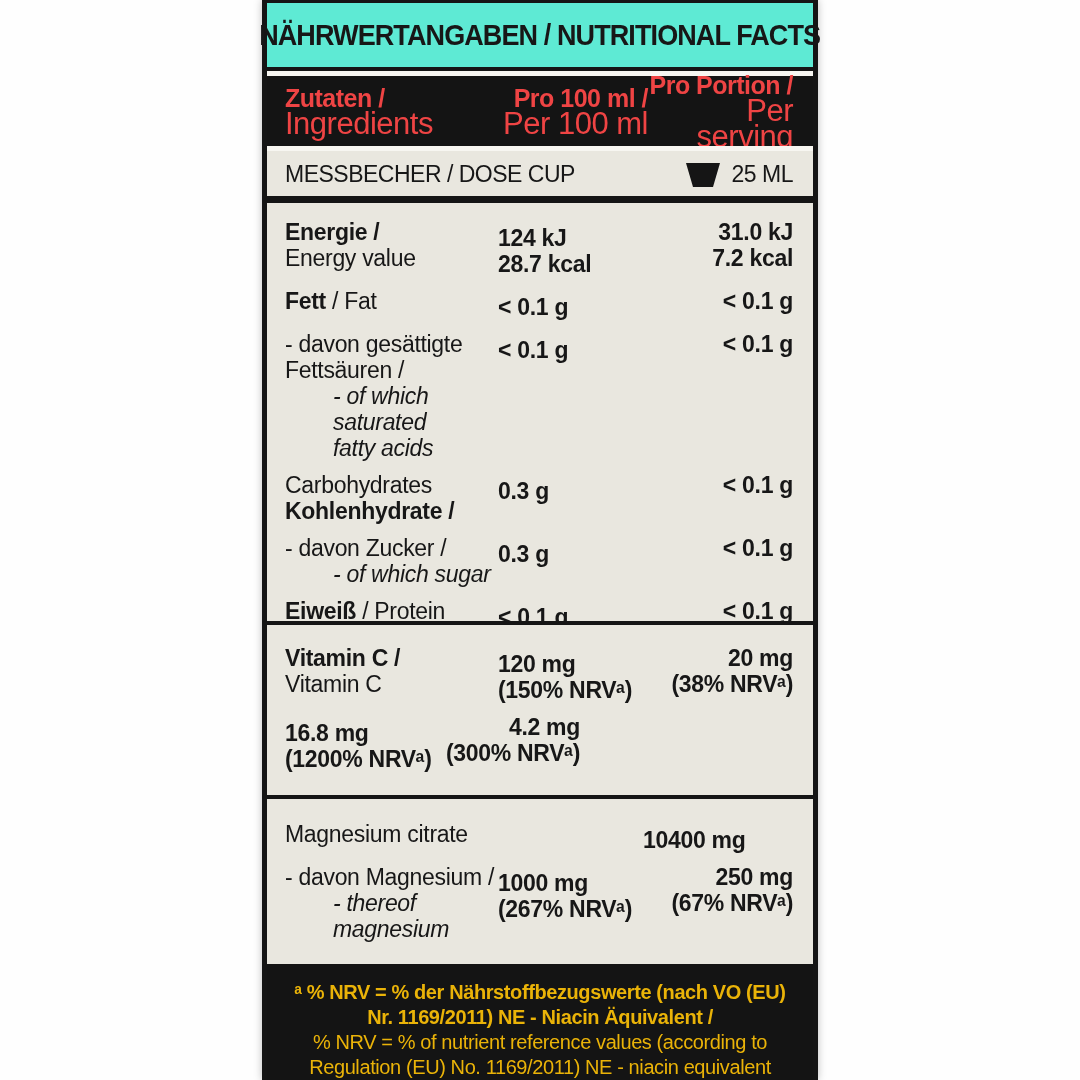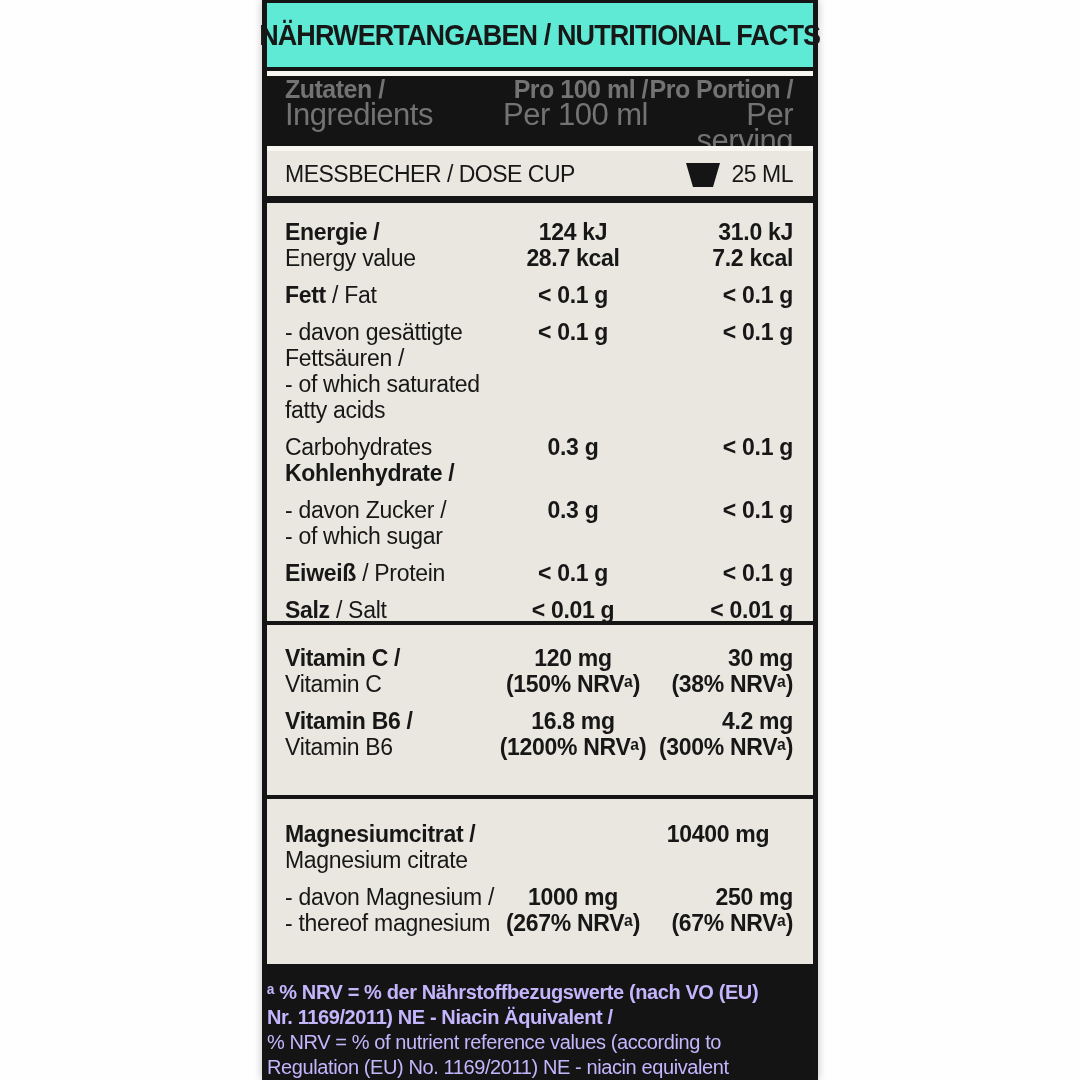--- a/index.html
+++ b/index.html
@@ -21,22 +21,22 @@
   .title-block{
     background:#5eead4;height:64px;display:flex;align-items:center;justify-content:center;
     border-bottom:4px solid #151515;
   }
   .title{
     font-weight:bold;font-size:30px;letter-spacing:-1px;white-space:nowrap;
     transform:scaleX(.9);transform-origin:center;
   }
   .gap{height:5px;background:#f7f6f1;}
   .header-band{
-    background:#141414;color:#737373;height:70px;
-    display:flex;
+    background:#141414;color:#ef4444;height:70px;
+    display:flex;align-items:center;
     padding:0 20px 0 18px;box-sizing:border-box;
   }
   .hcol{display:flex;flex-direction:column;line-height:26px;}
   .hcol .h-de{font-weight:bold;font-size:25px;letter-spacing:-.5px;}
   .hcol .h-en{font-size:31px;letter-spacing:-.5px;}
   .hcol1{flex:1;text-align:left;}
   .hcol2{width:150px;text-align:right;}
   .hcol3{width:145px;text-align:right;}
   .dose-band{
     background:#e9e7df;height:46px;display:flex;align-items:center;
@@ -47,29 +47,29 @@
   .dose-label{flex:1;}
   .dose-right{display:flex;align-items:center;gap:12px;}
   .divider{background:#151515;height:4px;}
   .divider.thick{height:7px;}
   .section{background:#e9e7df;box-sizing:border-box;padding:16px 20px 0 18px;}
   #main-rows{height:418px;}
   #vitamin-rows{height:170px;padding-top:20px;}
   #mineral-rows{height:166px;padding-top:22px;}
   .row{display:flex;margin-bottom:11px;}
   .row-name{flex:1;line-height:26px;font-size:23px;letter-spacing:-.3px;}
-  .row-per100{width:150px;text-align:center;line-height:26px;}
+  .row-per100{width:150px;text-align:left;line-height:26px;margin-top:6px;}
   .row-serving{width:145px;text-align:right;line-height:26px;}
   .nl.bold{font-weight:bold;}
-  .nl.italic{}
+  .nl.italic{font-style:italic;margin-left:48px;}
   .nl.mixed b{font-weight:bold;}
   .val{font-weight:bold;font-size:23px;letter-spacing:-.3px;}
   .footer{
-    background:#141414;color:#c4b5fd;flex:1;
-    padding-top:16px;
+    background:#141414;color:#eab308;flex:1;
+    padding-top:16px;text-align:center;
     font-size:20px;line-height:25px;letter-spacing:-.4px;
   }
   .footer .f-de{font-weight:bold;}
   .footer .f-en{font-weight:normal;}
   .cup-icon{display:inline-block;}
 </style>
 </head>
 <body>
 
 <div class="label">
@@ -209,47 +209,42 @@
   <div class="row">
     <div class="row-name">
           <div class="nl bold">Vitamin C /</div>
           <div class="nl regular">Vitamin C</div>
         </div>
     <div class="row-per100">
           <div class="val">120 mg</div>
           <div class="val">(150% NRVᵃ)</div>
         </div>
     <div class="row-serving">
-          <div class="val">30 mg</div>
+          <div class="val">20 mg</div>
           <div class="val">(38% NRVᵃ)</div>
         </div>
   </div>
 
   <div class="row">
-    <div class="row-name">
-          <div class="nl bold">Vitamin B6 /</div>
-          <div class="nl regular">Vitamin B6</div>
-        </div>
     <div class="row-per100">
           <div class="val">16.8 mg</div>
           <div class="val">(1200% NRVᵃ)</div>
         </div>
     <div class="row-serving">
           <div class="val">4.2 mg</div>
           <div class="val">(300% NRVᵃ)</div>
         </div>
   </div>
 </div>
 
   <div class="divider"></div>
 
   <div class="section" id="mineral-rows">
   <div class="row">
     <div class="row-name">
-          <div class="nl bold">Magnesiumcitrat /</div>
           <div class="nl regular">Magnesium citrate</div>
         </div>
     <div class="row-per100">
           <div class="val">10400 mg</div>
         </div>
   </div>
 
   <div class="row">
     <div class="row-name">
           <div class="nl regular">- davon Magnesium /</div>

